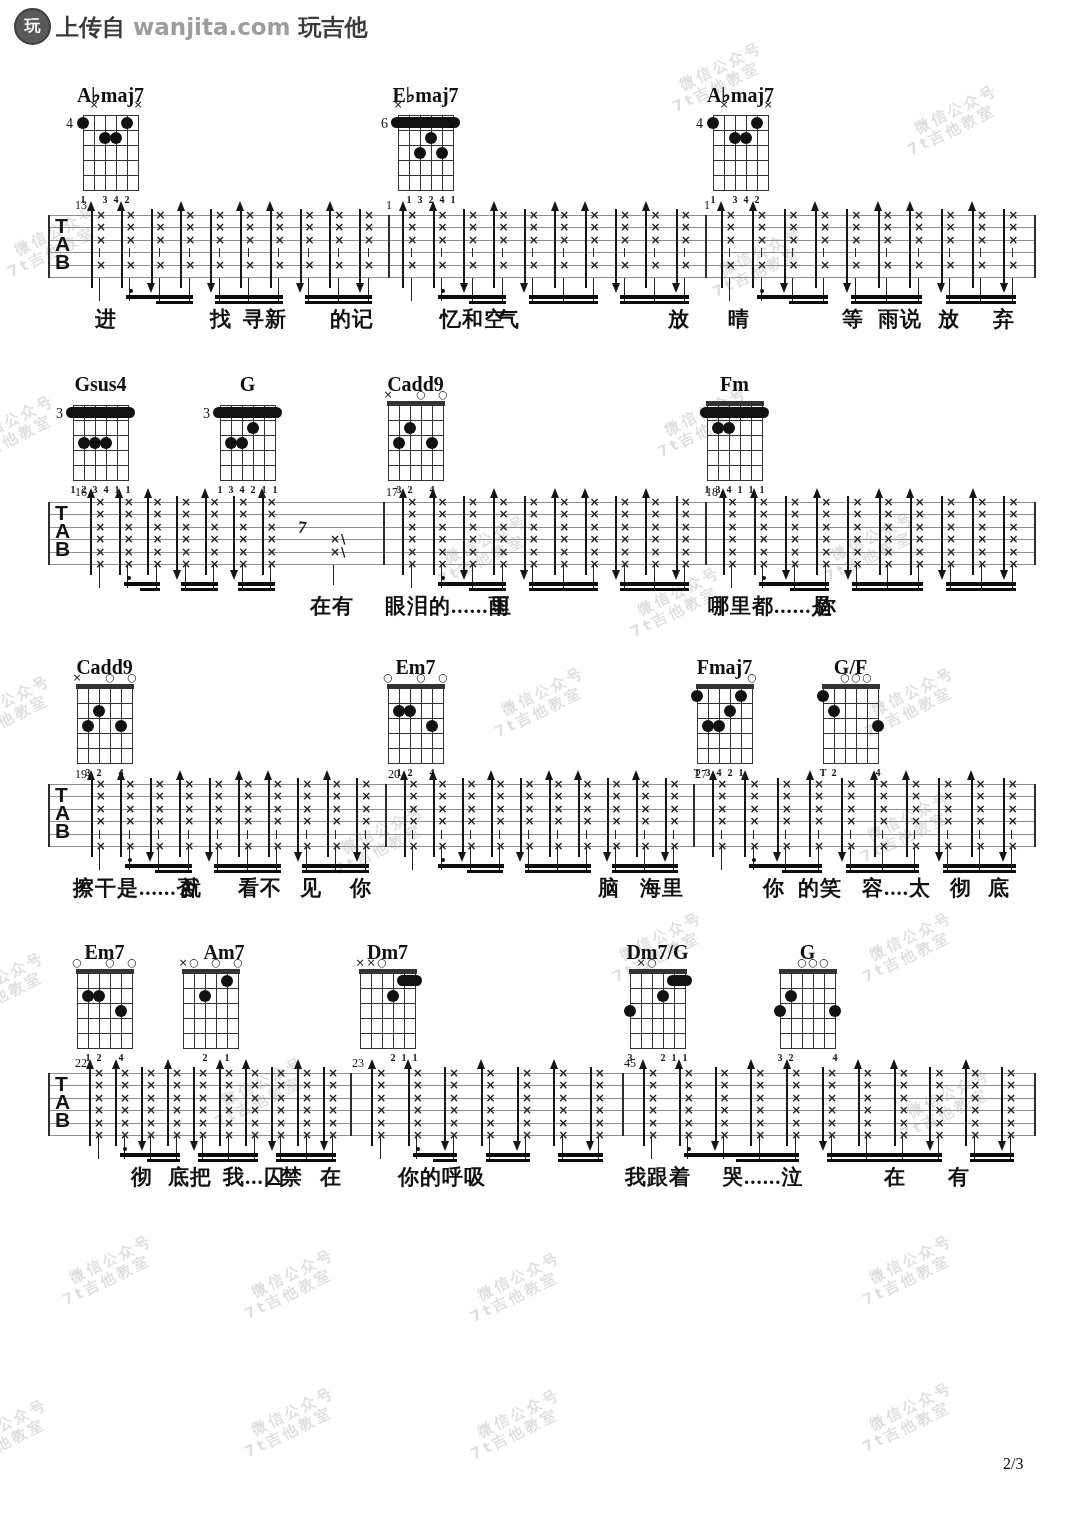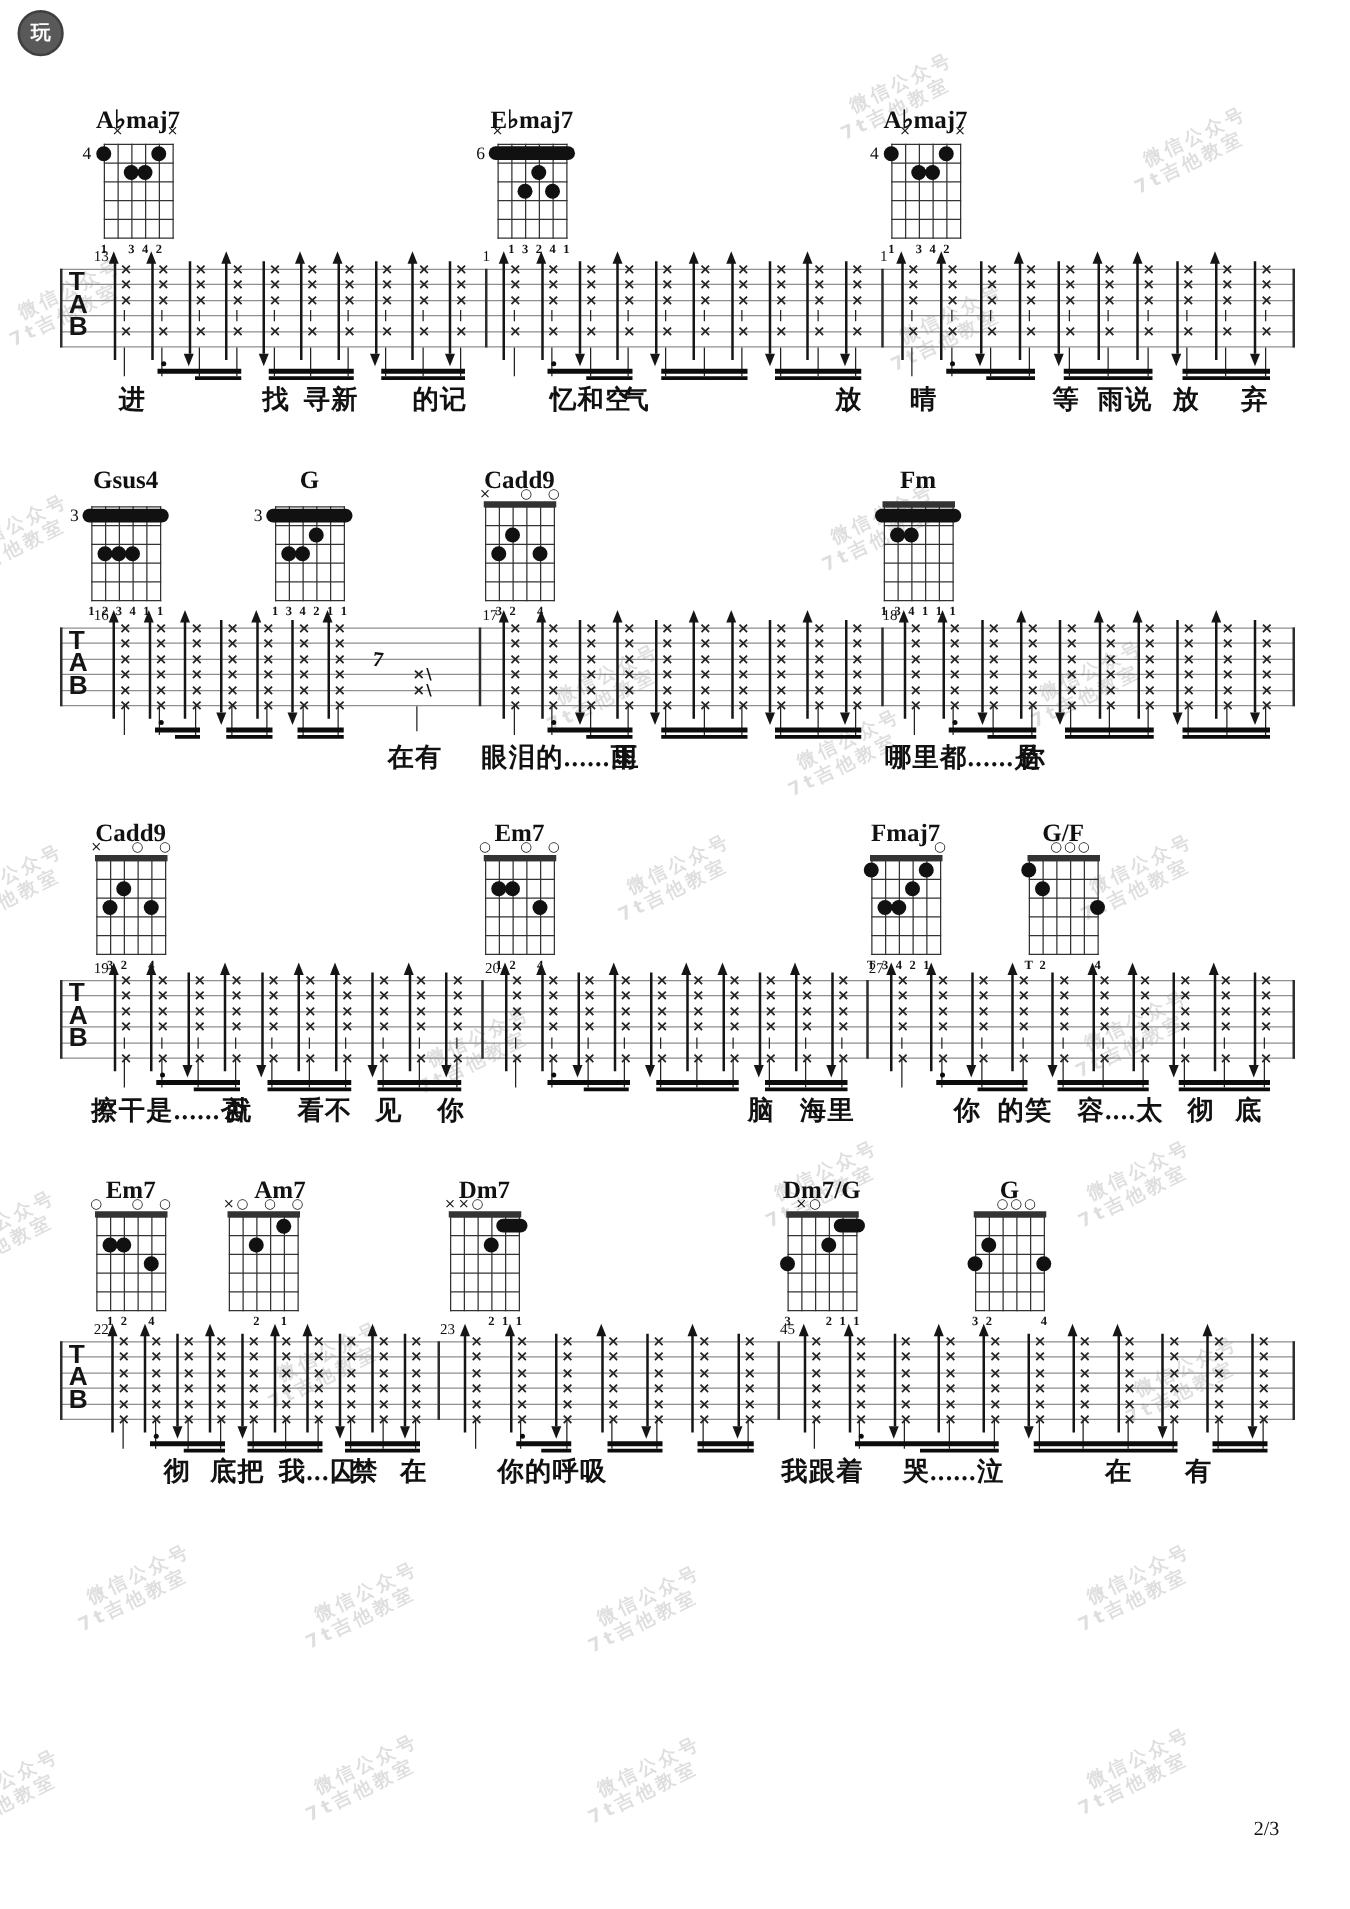--- a/index.html
+++ b/index.html
@@ -39,20 +39,25 @@
   .restg{font-weight:bold;font-size:17px;transform:rotate(8deg);}
   .slideg{font-family:"DejaVu Sans",sans-serif;font-size:12px;font-weight:bold;}
   .pageno{font-size:16px;}
 </style>
 </head>
 <body>
 
 <div id="page">
   <div class="abs" style="left:14px;top:8px;">
     <div class="logo">玩</div>
+  </div>
+  <div class="abs hdr-text" style="left:56px;top:12px;">
+    <span class="hdr-dark">上传自</span>
+    <span class="hdr-gray">wanjita.com</span>
+    <span class="hdr-dark">玩吉他</span>
   </div>
 
   <div id="wm-layer">
       <div class="abs wm" style="left: 680px; top: 57px;"><span>微信公众号</span><span class="l2">7t吉他教室</span></div>
       <div class="abs wm" style="left: 915px; top: 100px;"><span>微信公众号</span><span class="l2">7t吉他教室</span></div>
       <div class="abs wm" style="left: 15px; top: 222px;"><span>微信公众号</span><span class="l2">7t吉他教室</span></div>
       <div class="abs wm" style="left: 720px; top: 242px;"><span>微信公众号</span><span class="l2">7t吉他教室</span></div>
       <div class="abs wm" style="left: -28px; top: 410px;"><span>微信公众号</span><span class="l2">7t吉他教室</span></div>
       <div class="abs wm" style="left: 665px; top: 402px;"><span>微信公众号</span><span class="l2">7t吉他教室</span></div>
       <div class="abs wm" style="left: 445px; top: 530px;"><span>微信公众号</span><span class="l2">7t吉他教室</span></div>

